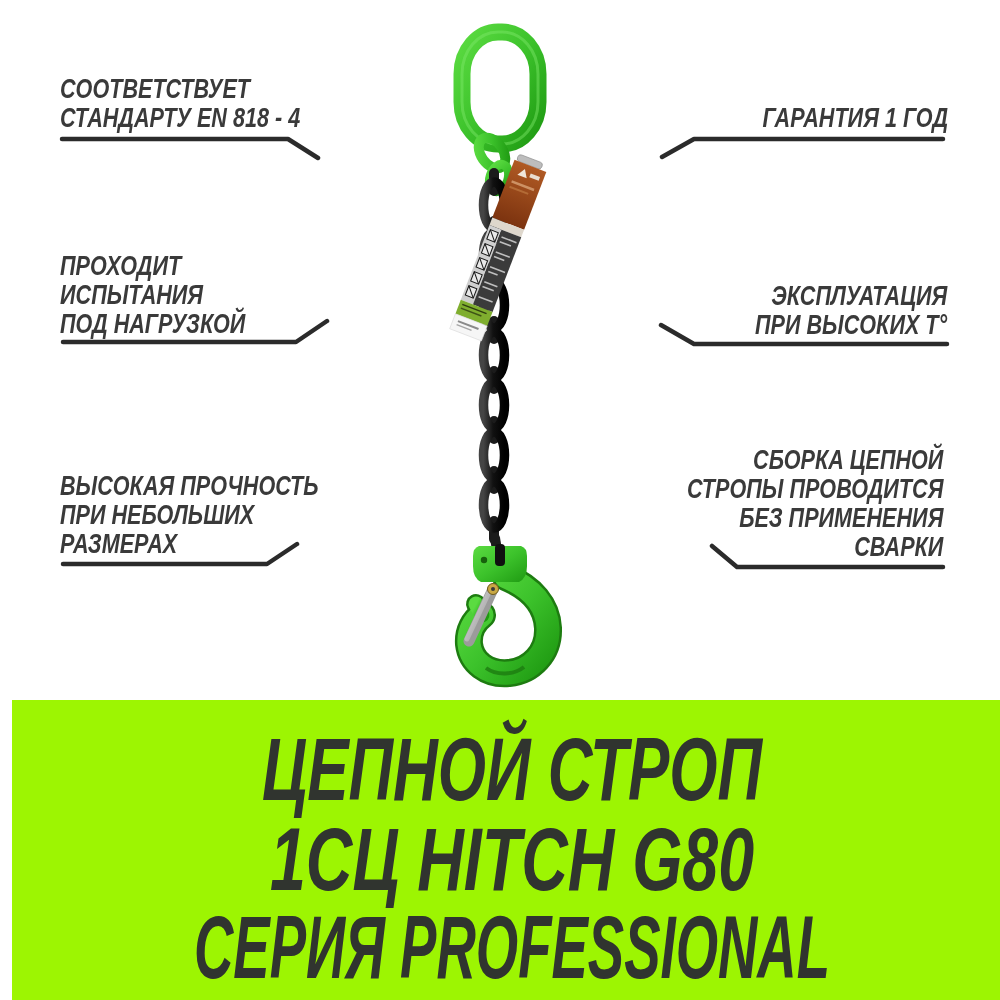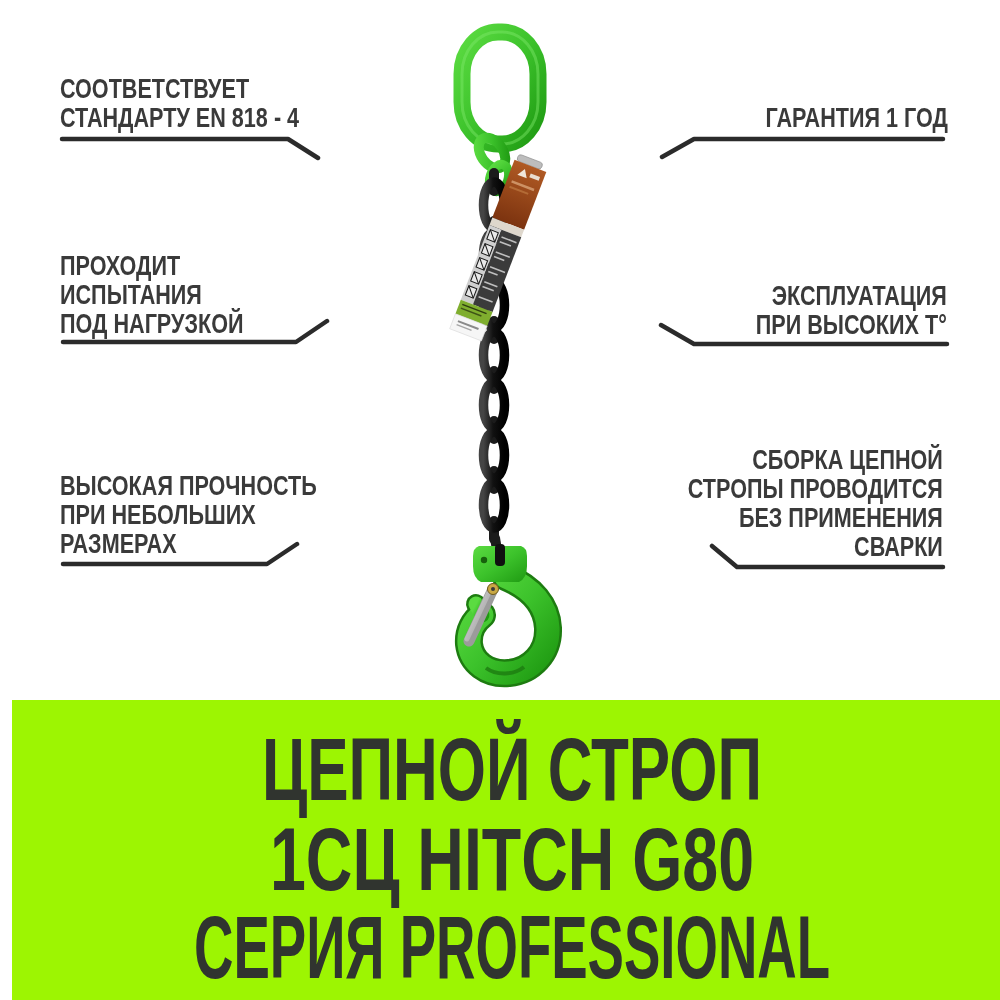--- a/index.html
+++ b/index.html
@@ -1,17 +1,17 @@
 <!DOCTYPE html>
 <html><head>
 <meta charset="utf-8">
 <style>
   html,body{margin:0;padding:0;background:#fff;}
   .stage{position:relative;width:1000px;height:1000px;background:#ffffff;overflow:hidden;
-         font-family:"Liberation Sans",sans-serif;}
+         font-family:"Liberation Sans",sans-serif;font-style:italic;}
   .product-layer{position:absolute;left:0;top:0;width:1000px;height:700px;}
   .callout{position:absolute;font-weight:700;font-size:27px;line-height:29px;
            color:#3a3a3a;white-space:nowrap;letter-spacing:0px;}
   .callout.left{transform:scaleX(.8);transform-origin:left top;text-align:left;}
   .callout.right{transform:scaleX(.8);transform-origin:right top;text-align:right;}
   .callout span{display:block;}
   #c-tl{left:60px;top:75px;}
   #c-tr{right:52px;top:104px;}
   #c-ml{left:60px;top:252px;}
   #c-mr{right:53px;top:282px;}

